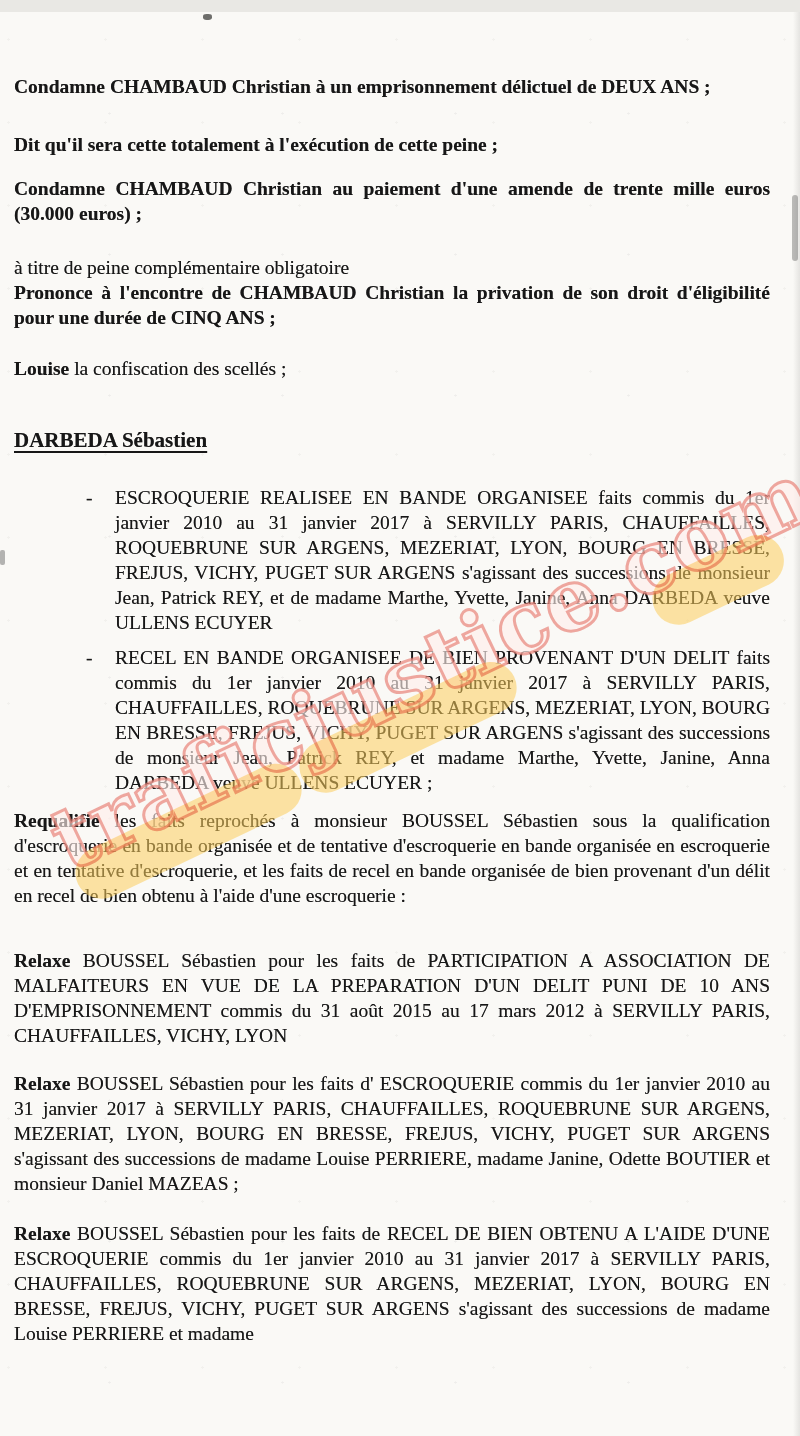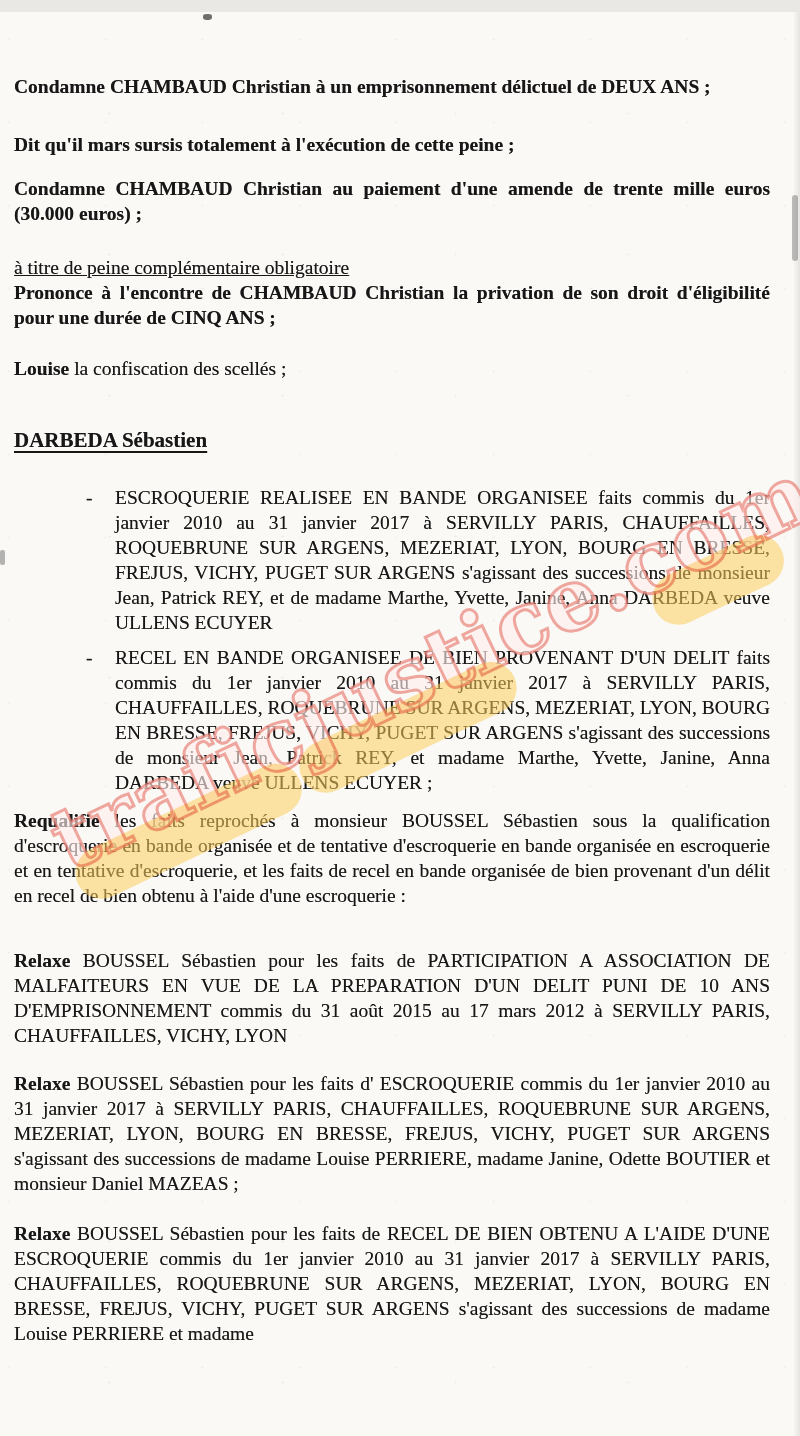--- a/index.html
+++ b/index.html
@@ -38,21 +38,21 @@
   .b{font-weight:bold;}
   .u{text-decoration:underline;text-underline-offset:3px;text-decoration-thickness:2px;}
   .heading{font-weight:bold;font-size:21px;}
   .heading span{text-decoration:underline;text-underline-offset:4px;text-decoration-thickness:2px;}
   .list-item{position:relative;padding-left:101px;}
   .list-item .bullet{position:absolute;left:72px;top:0;font-weight:normal;}
 
   .block:nth-child(1){margin-top:0;}
   .block:nth-child(2){margin-top:33px;}
   .block:nth-child(3){margin-top:19px;}
-  .block:nth-child(4){margin-top:29px;text-decoration:underline;}
+  .block:nth-child(4){margin-top:29px;}
   .block:nth-child(5){margin-top:0;}
   .block:nth-child(6){margin-top:26px;}
   .block:nth-child(7){margin-top:47px;}
   .block:nth-child(8){margin-top:32px;}
   .block:nth-child(9){margin-top:10px;}
   .block:nth-child(10){margin-top:13px;}
   .block:nth-child(11){margin-top:40px;}
   .block:nth-child(12){margin-top:23px;}
   .block:nth-child(13){margin-top:25px;}
   .block:nth-child(14){margin-top:25px;}
@@ -79,21 +79,21 @@
     mix-blend-mode:multiply;
     text-shadow:none;
   }
 </style>
 </head>
 <body>
 
 <div class="page">
   <div class="doc-body">
       <div class="block paragraph"><span class="b">Condamne CHAMBAUD Christian à un emprisonnement délictuel de DEUX ANS ;</span></div>
-      <div class="block paragraph"><span class="b">Dit qu'il mars sursis totalement à l'exécution de cette peine ;</span></div>
+      <div class="block paragraph"><span class="b">Dit qu'il sera cette totalement à l'exécution de cette peine ;</span></div>
       <div class="block paragraph"><span class="b">Condamne CHAMBAUD Christian au paiement d'une amende de trente mille euros (30.000 euros)  ;</span></div>
       <div class="block paragraph"><span>à titre de peine complémentaire obligatoire</span></div>
       <div class="block paragraph"><span class="b">Prononce à l'encontre de CHAMBAUD Christian la privation de son droit d'éligibilité pour une durée de CINQ ANS  ;</span></div>
       <div class="block paragraph"><span class="b">Louise</span><span> la confiscation des scellés  ;</span></div>
       <div class="block heading"><span class="b u">DARBEDA Sébastien</span></div>
       <div class="block list-item"><span class="bullet">-</span><span>ESCROQUERIE REALISEE EN BANDE ORGANISEE faits commis du 1er janvier 2010 au 31 janvier 2017 à SERVILLY PARIS, CHAUFFAILLES, ROQUEBRUNE SUR ARGENS, MEZERIAT, LYON, BOURG EN BRESSE, FREJUS, VICHY, PUGET SUR ARGENS s'agissant des successions de monsieur Jean, Patrick REY, et de madame Marthe, Yvette, Janine, Anna DARBEDA veuve ULLENS ECUYER</span></div>
       <div class="block list-item"><span class="bullet">-</span><span>RECEL EN BANDE ORGANISEE DE BIEN PROVENANT D'UN DELIT faits commis du 1er janvier 2010 au 31 janvier 2017 à SERVILLY PARIS, CHAUFFAILLES, ROQUEBRUNE SUR ARGENS, MEZERIAT, LYON, BOURG EN BRESSE, FREJUS, VICHY, PUGET SUR ARGENS s'agissant des successions de monsieur Jean, Patrick REY, et madame Marthe, Yvette, Janine, Anna DARBEDA veuve ULLENS ECUYER ;</span></div>
       <div class="block paragraph"><span class="b">Requalifie</span><span> les faits reprochés à monsieur BOUSSEL Sébastien sous la qualification d'escroquerie en bande organisée et de tentative d'escroquerie en bande organisée en escroquerie et en tentative d'escroquerie, et les faits de recel en bande organisée de bien provenant d'un délit en recel de bien obtenu à l'aide d'une escroquerie :</span></div>
       <div class="block paragraph"><span class="b">Relaxe</span><span> BOUSSEL Sébastien pour les faits de PARTICIPATION A ASSOCIATION DE MALFAITEURS EN VUE DE LA PREPARATION D'UN DELIT PUNI DE 10 ANS D'EMPRISONNEMENT commis du 31 août 2015 au 17 mars 2012 à SERVILLY PARIS, CHAUFFAILLES, VICHY, LYON</span></div>
       <div class="block paragraph"><span class="b">Relaxe</span><span> BOUSSEL Sébastien pour les faits d' ESCROQUERIE commis du 1er janvier 2010 au 31 janvier 2017 à SERVILLY PARIS, CHAUFFAILLES, ROQUEBRUNE SUR ARGENS, MEZERIAT, LYON, BOURG EN BRESSE, FREJUS, VICHY, PUGET SUR ARGENS s'agissant des successions de madame Louise PERRIERE, madame Janine, Odette BOUTIER et monsieur Daniel MAZEAS ;</span></div>

